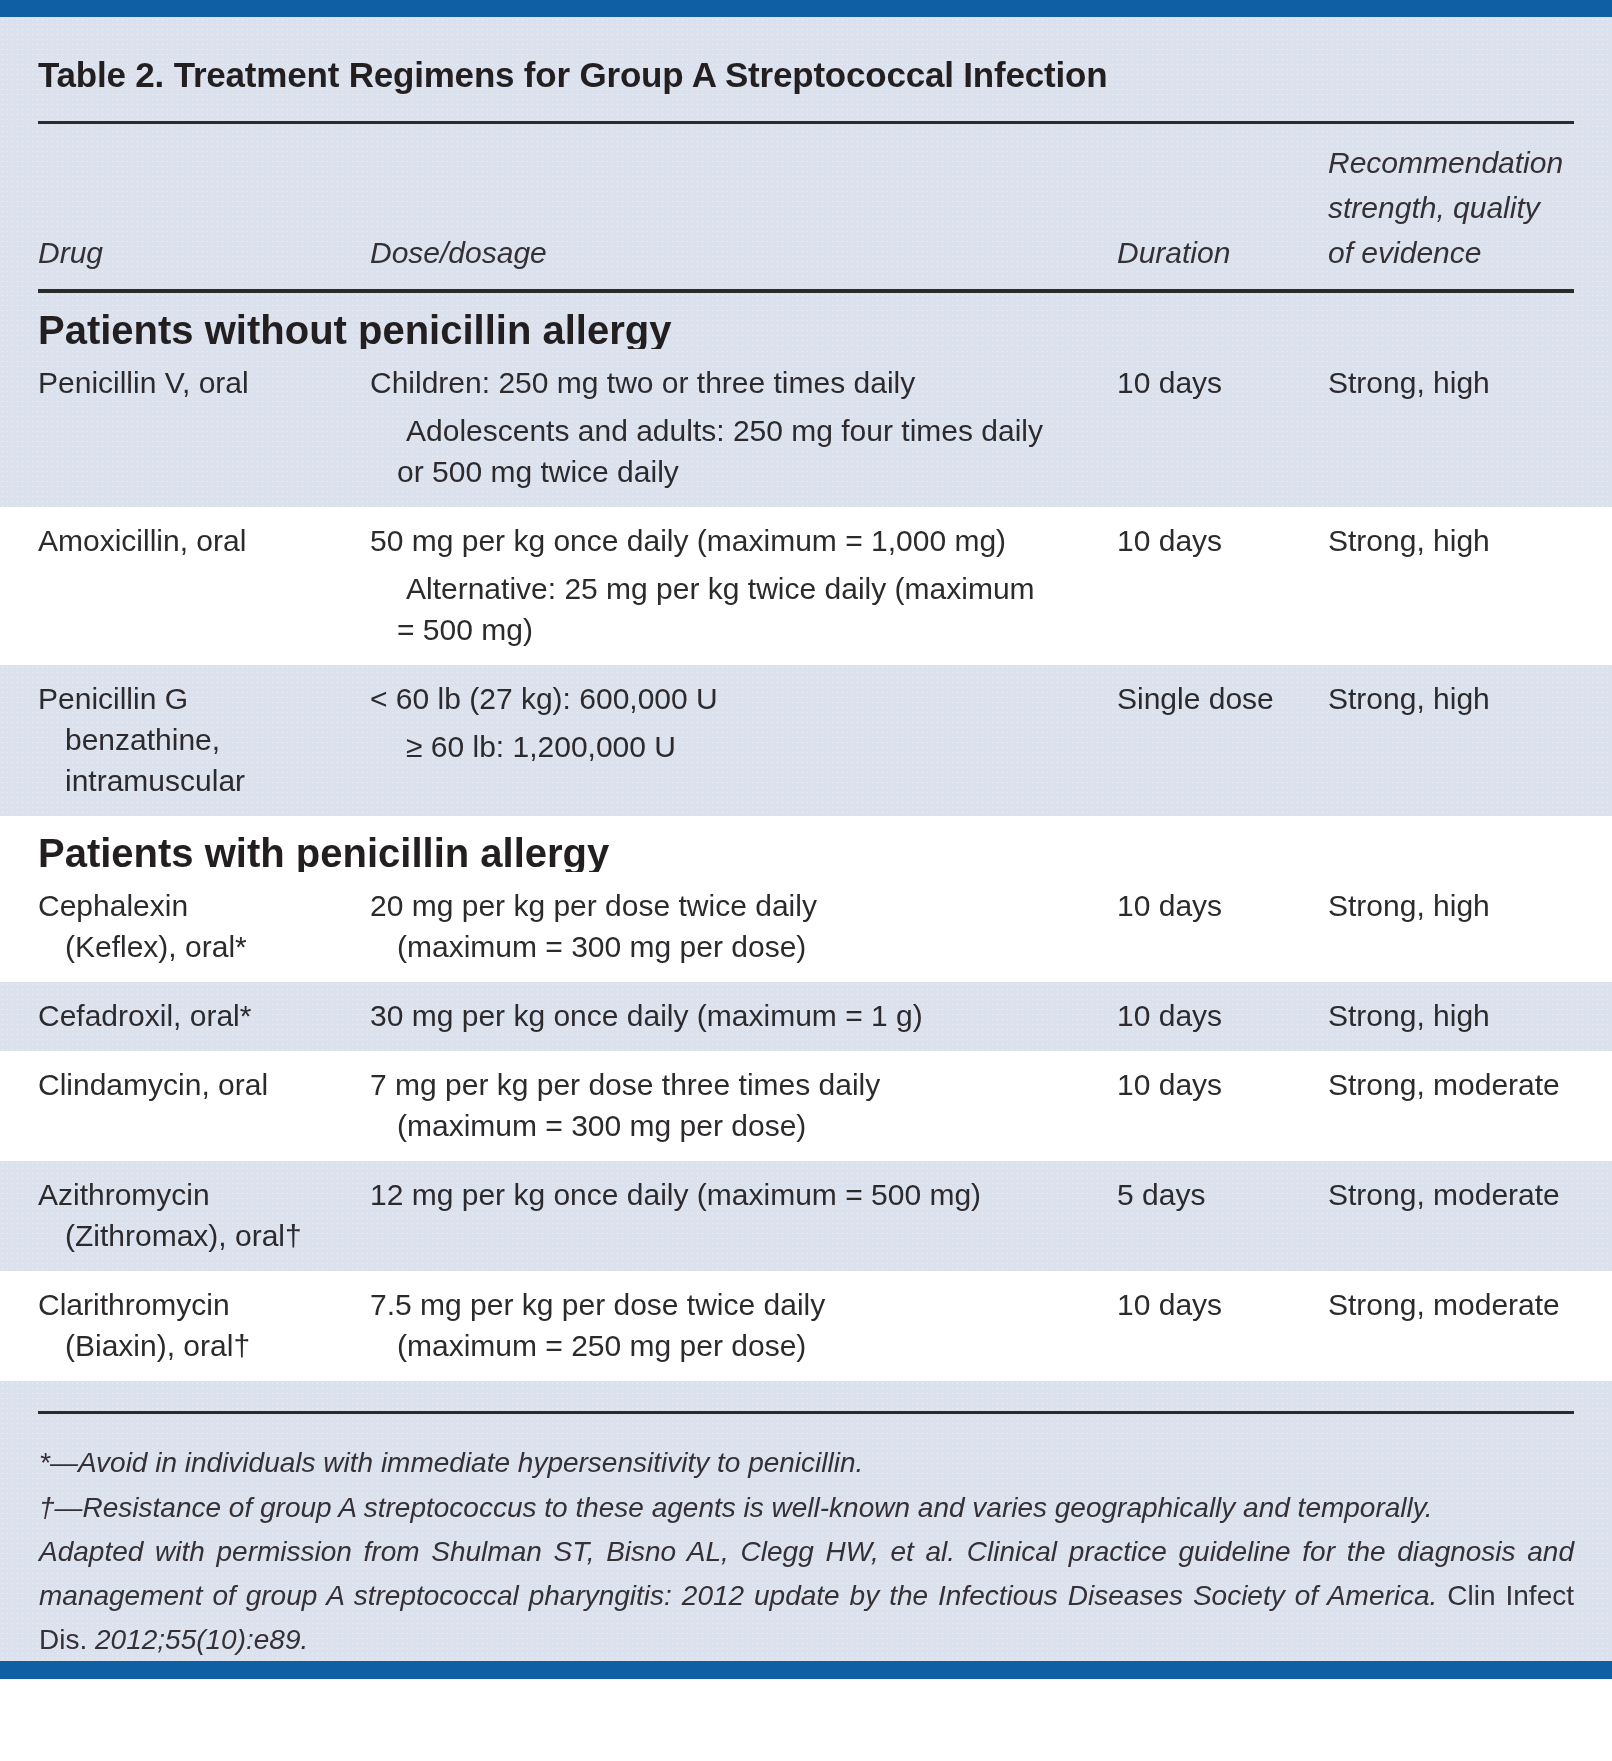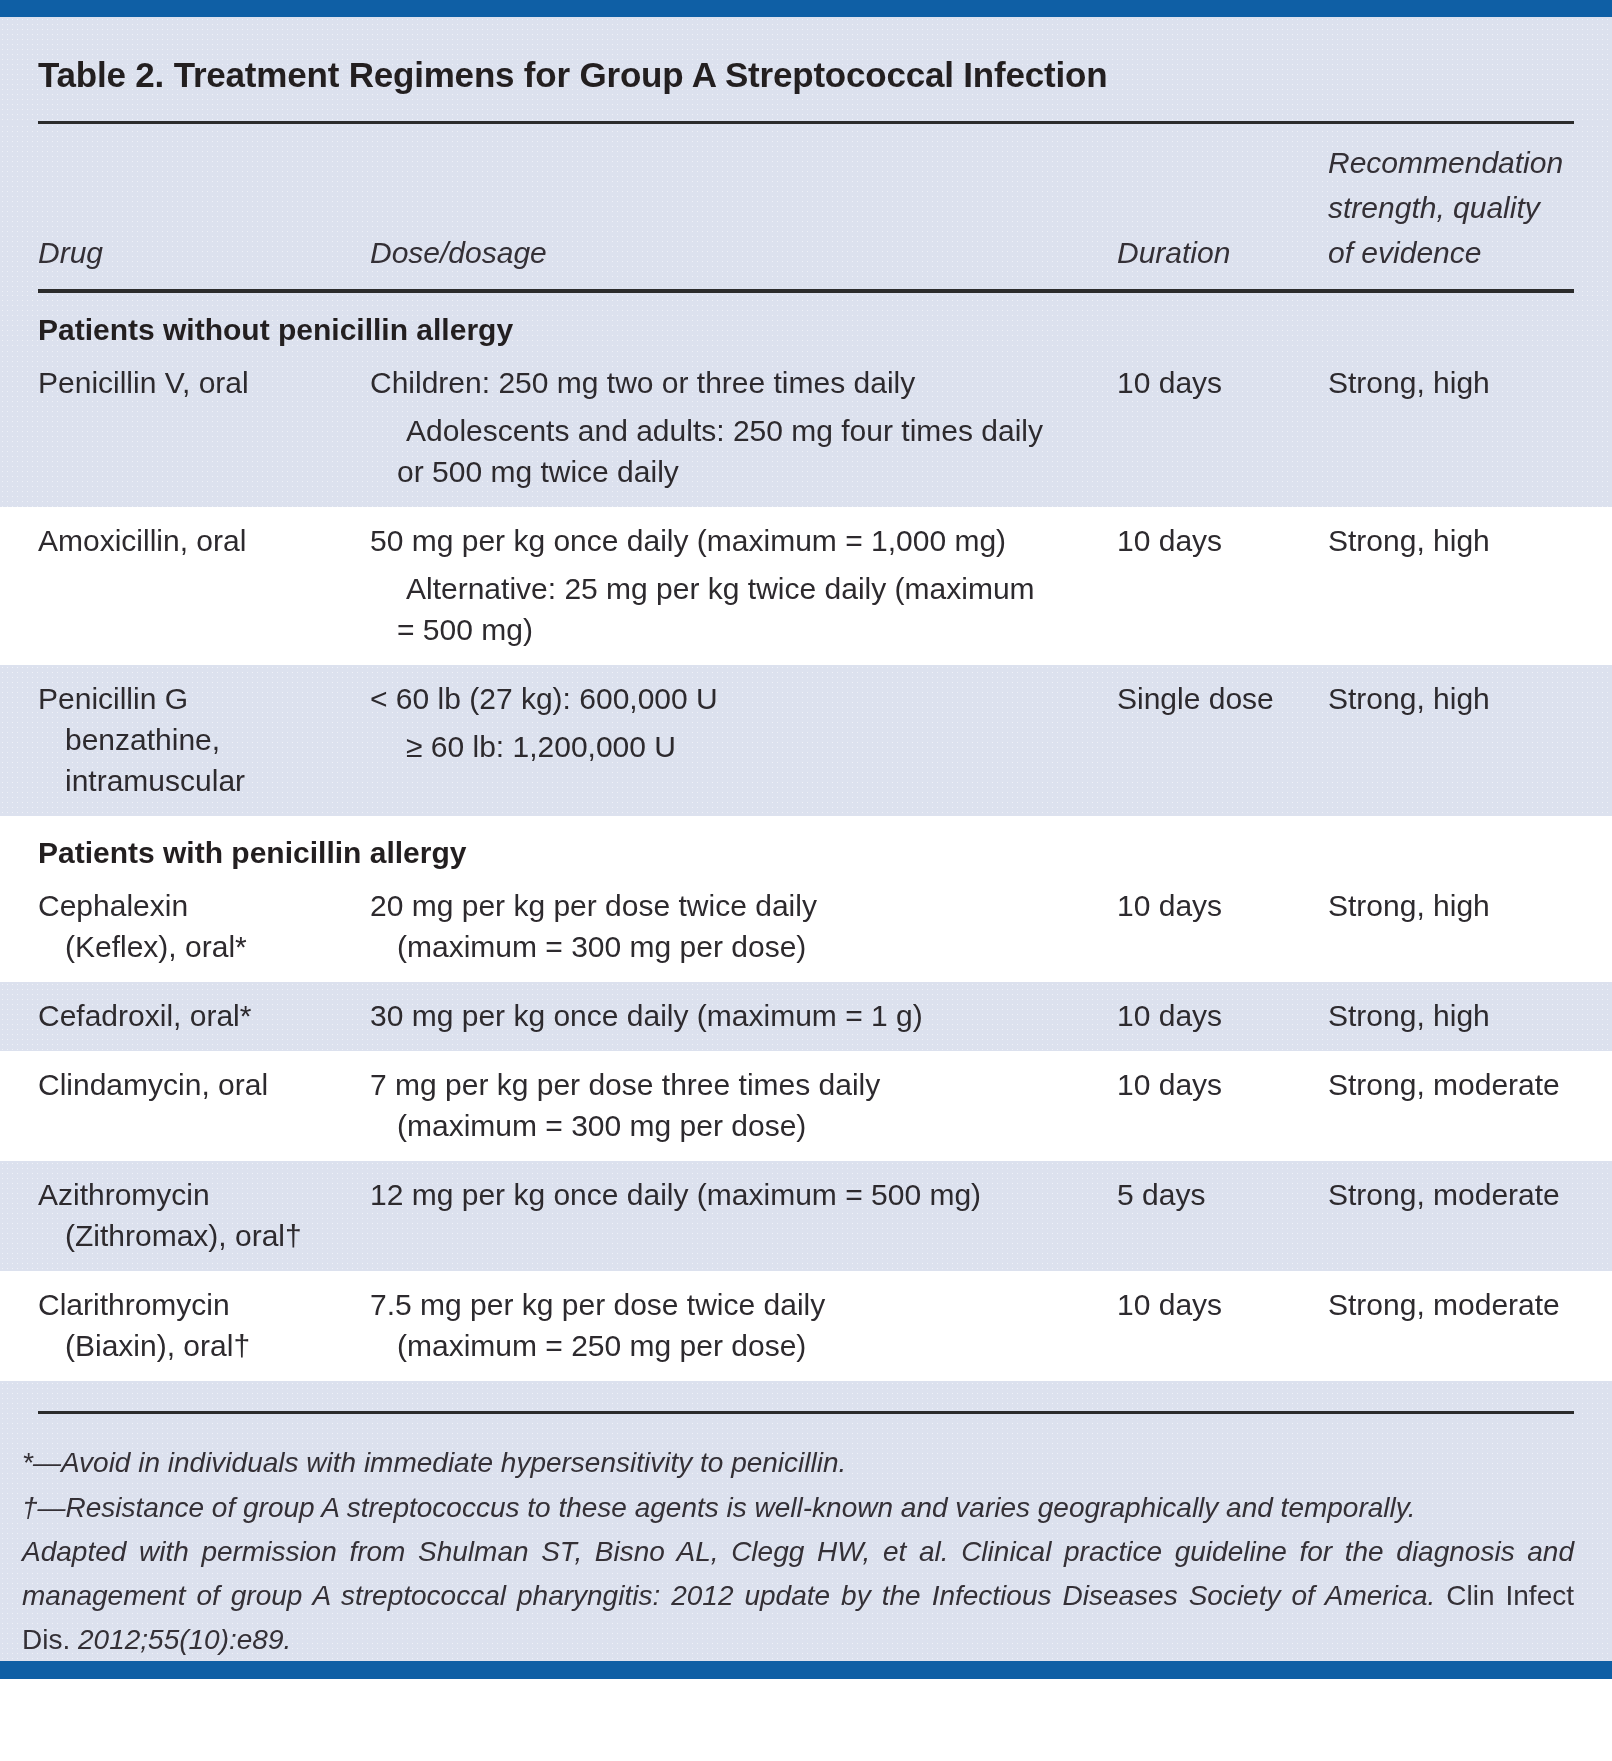--- a/index.html
+++ b/index.html
@@ -73,41 +73,41 @@
     font-style: italic;
     font-size: 30px;
     line-height: 45px;
     color: #343036;
   }
   .col-header.rec { max-width: 232px; }
 
   
   .section-header {
     font-weight: bold;
-    font-size: 30px;
+    font-size: 40px;
     line-height: 34px;
     padding: 20px 30px 2px 38px;
     color: #231f20;
   }
 
   
   .row { padding-top: 13px; padding-bottom: 15px; }
   .cell { font-size: 30px; line-height: 41px; }
   .cell .line { white-space: nowrap; }
   .cell .cont { padding-left: 27px; }
   .cell .entry-gap { margin-top: 7px; margin-left: 36px; }
   .cell.dose { padding-right: 20px; }
 
   
   .footer {
     flex: 1 1 auto;
     min-height: 0;
     padding-bottom: 10px;
   }
-  .footnotes { padding: 26px 38px 0 22px; }
+  .footnotes { padding: 26px 38px 0 39px; }
   .footnote {
     font-style: italic;
     font-size: 28px;
     line-height: 45px;
     color: #343036;
   }
   .citation {
     font-style: italic;
     font-size: 28px;
     line-height: 44px;

